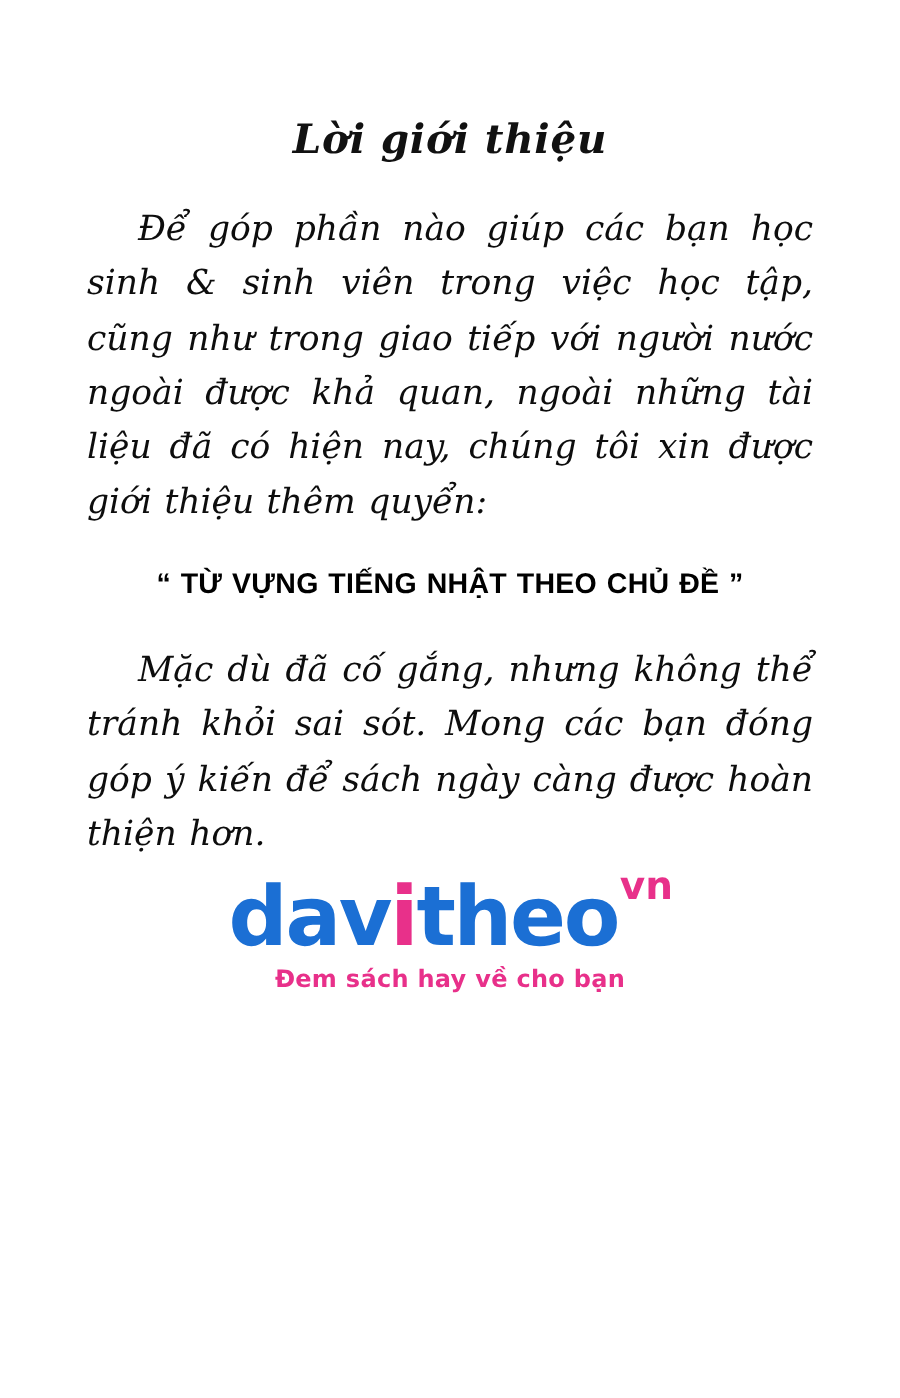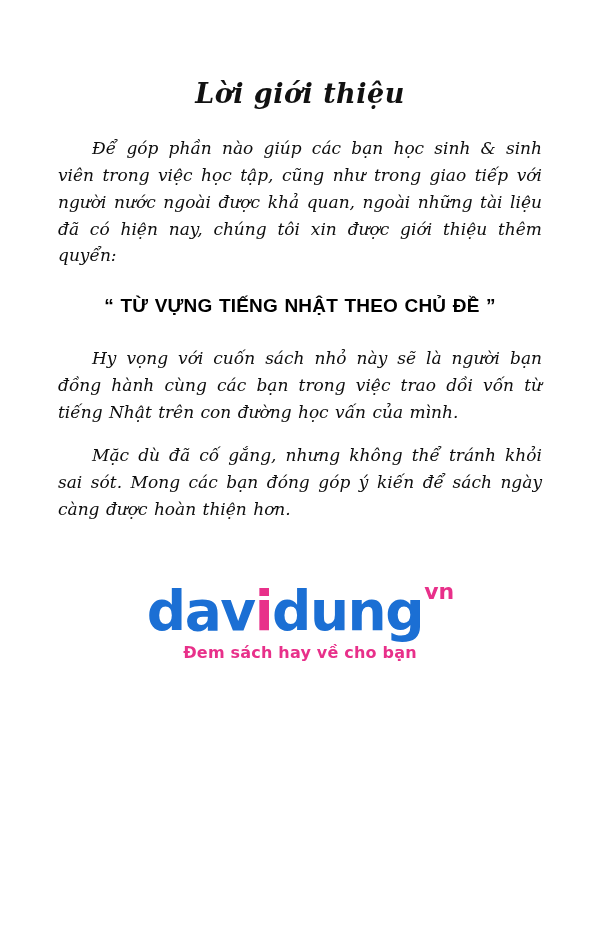--- a/index.html
+++ b/index.html
@@ -27,21 +27,21 @@
     font-weight: bold;
     font-size: 27px;
     color: #111111;
     text-align: center;
     letter-spacing: 0.5px;
     margin: 18px 0 26px 0;
   }
   .para {
     font-family: "DejaVu Serif", serif;
     font-style: italic;
-    font-size: 17px;
+    font-size: 23px;
     line-height: 1.58;
     color: #0d0d0d;
     text-align: justify;
     text-indent: 34px;
     margin: 0 0 16px 0;
     word-spacing: 1px;
   }
   .heading-quote {
     font-family: "Liberation Sans", sans-serif;
     font-style: normal;
@@ -77,21 +77,21 @@
     line-height: 1;
     display: inline-block;
     position: relative;
   }
   .logo-dot-i {
     color: #e8308a;
   }
   .logo-vn {
     font-family: "DejaVu Sans", sans-serif;
     font-weight: bold;
-    font-size: 22px;
+    font-size: 26px;
     color: #e8308a;
     letter-spacing: 0;
     vertical-align: super;
     position: relative;
     top: -12px;
     left: 1px;
   }
   .logo-tagline {
     font-family: "DejaVu Sans", sans-serif;
     font-weight: bold;
@@ -106,24 +106,23 @@
 
 <div class="page">
 
   <h1 class="doc-title">Lời giới thiệu</h1>
 
   <p class="para">Để góp phần nào giúp các bạn học sinh &amp; sinh viên trong việc học tập, cũng như trong giao tiếp với người nước ngoài được khả quan, ngoài những tài liệu đã có hiện nay, chúng tôi xin được giới thiệu thêm quyển:</p>
 
   <p class="para heading-quote">“ TỪ VỰNG TIẾNG NHẬT THEO CHỦ ĐỀ ”</p>
 
 
-  <p class="para">Hy vọng với cuốn sách nhỏ này sẽ là người bạn đồng hành cùng các bạn trong việc trao dồi vốn từ tiếng Nhật trên con đường học vấn của mình.</p>
 
   <p class="para">Mặc dù đã cố gắng, nhưng không thể tránh khỏi sai sót. Mong các bạn đóng góp ý kiến để sách ngày càng được hoàn thiện hơn.</p>
 
 
 
   <div class="logo-block">
-    <div class="logo-wordmark"><span>dav</span><span class="logo-dot-i">i</span><span>dung</span><span class="logo-vn">vn</span></div>
+    <div class="logo-wordmark"><span>dav</span><span class="logo-dot-i">i</span><span>theo</span><span class="logo-vn">vn</span></div>
     <div class="logo-tagline">Đem sách hay về cho bạn</div>
   </div>
 
 </div>
 
 </body></html>

